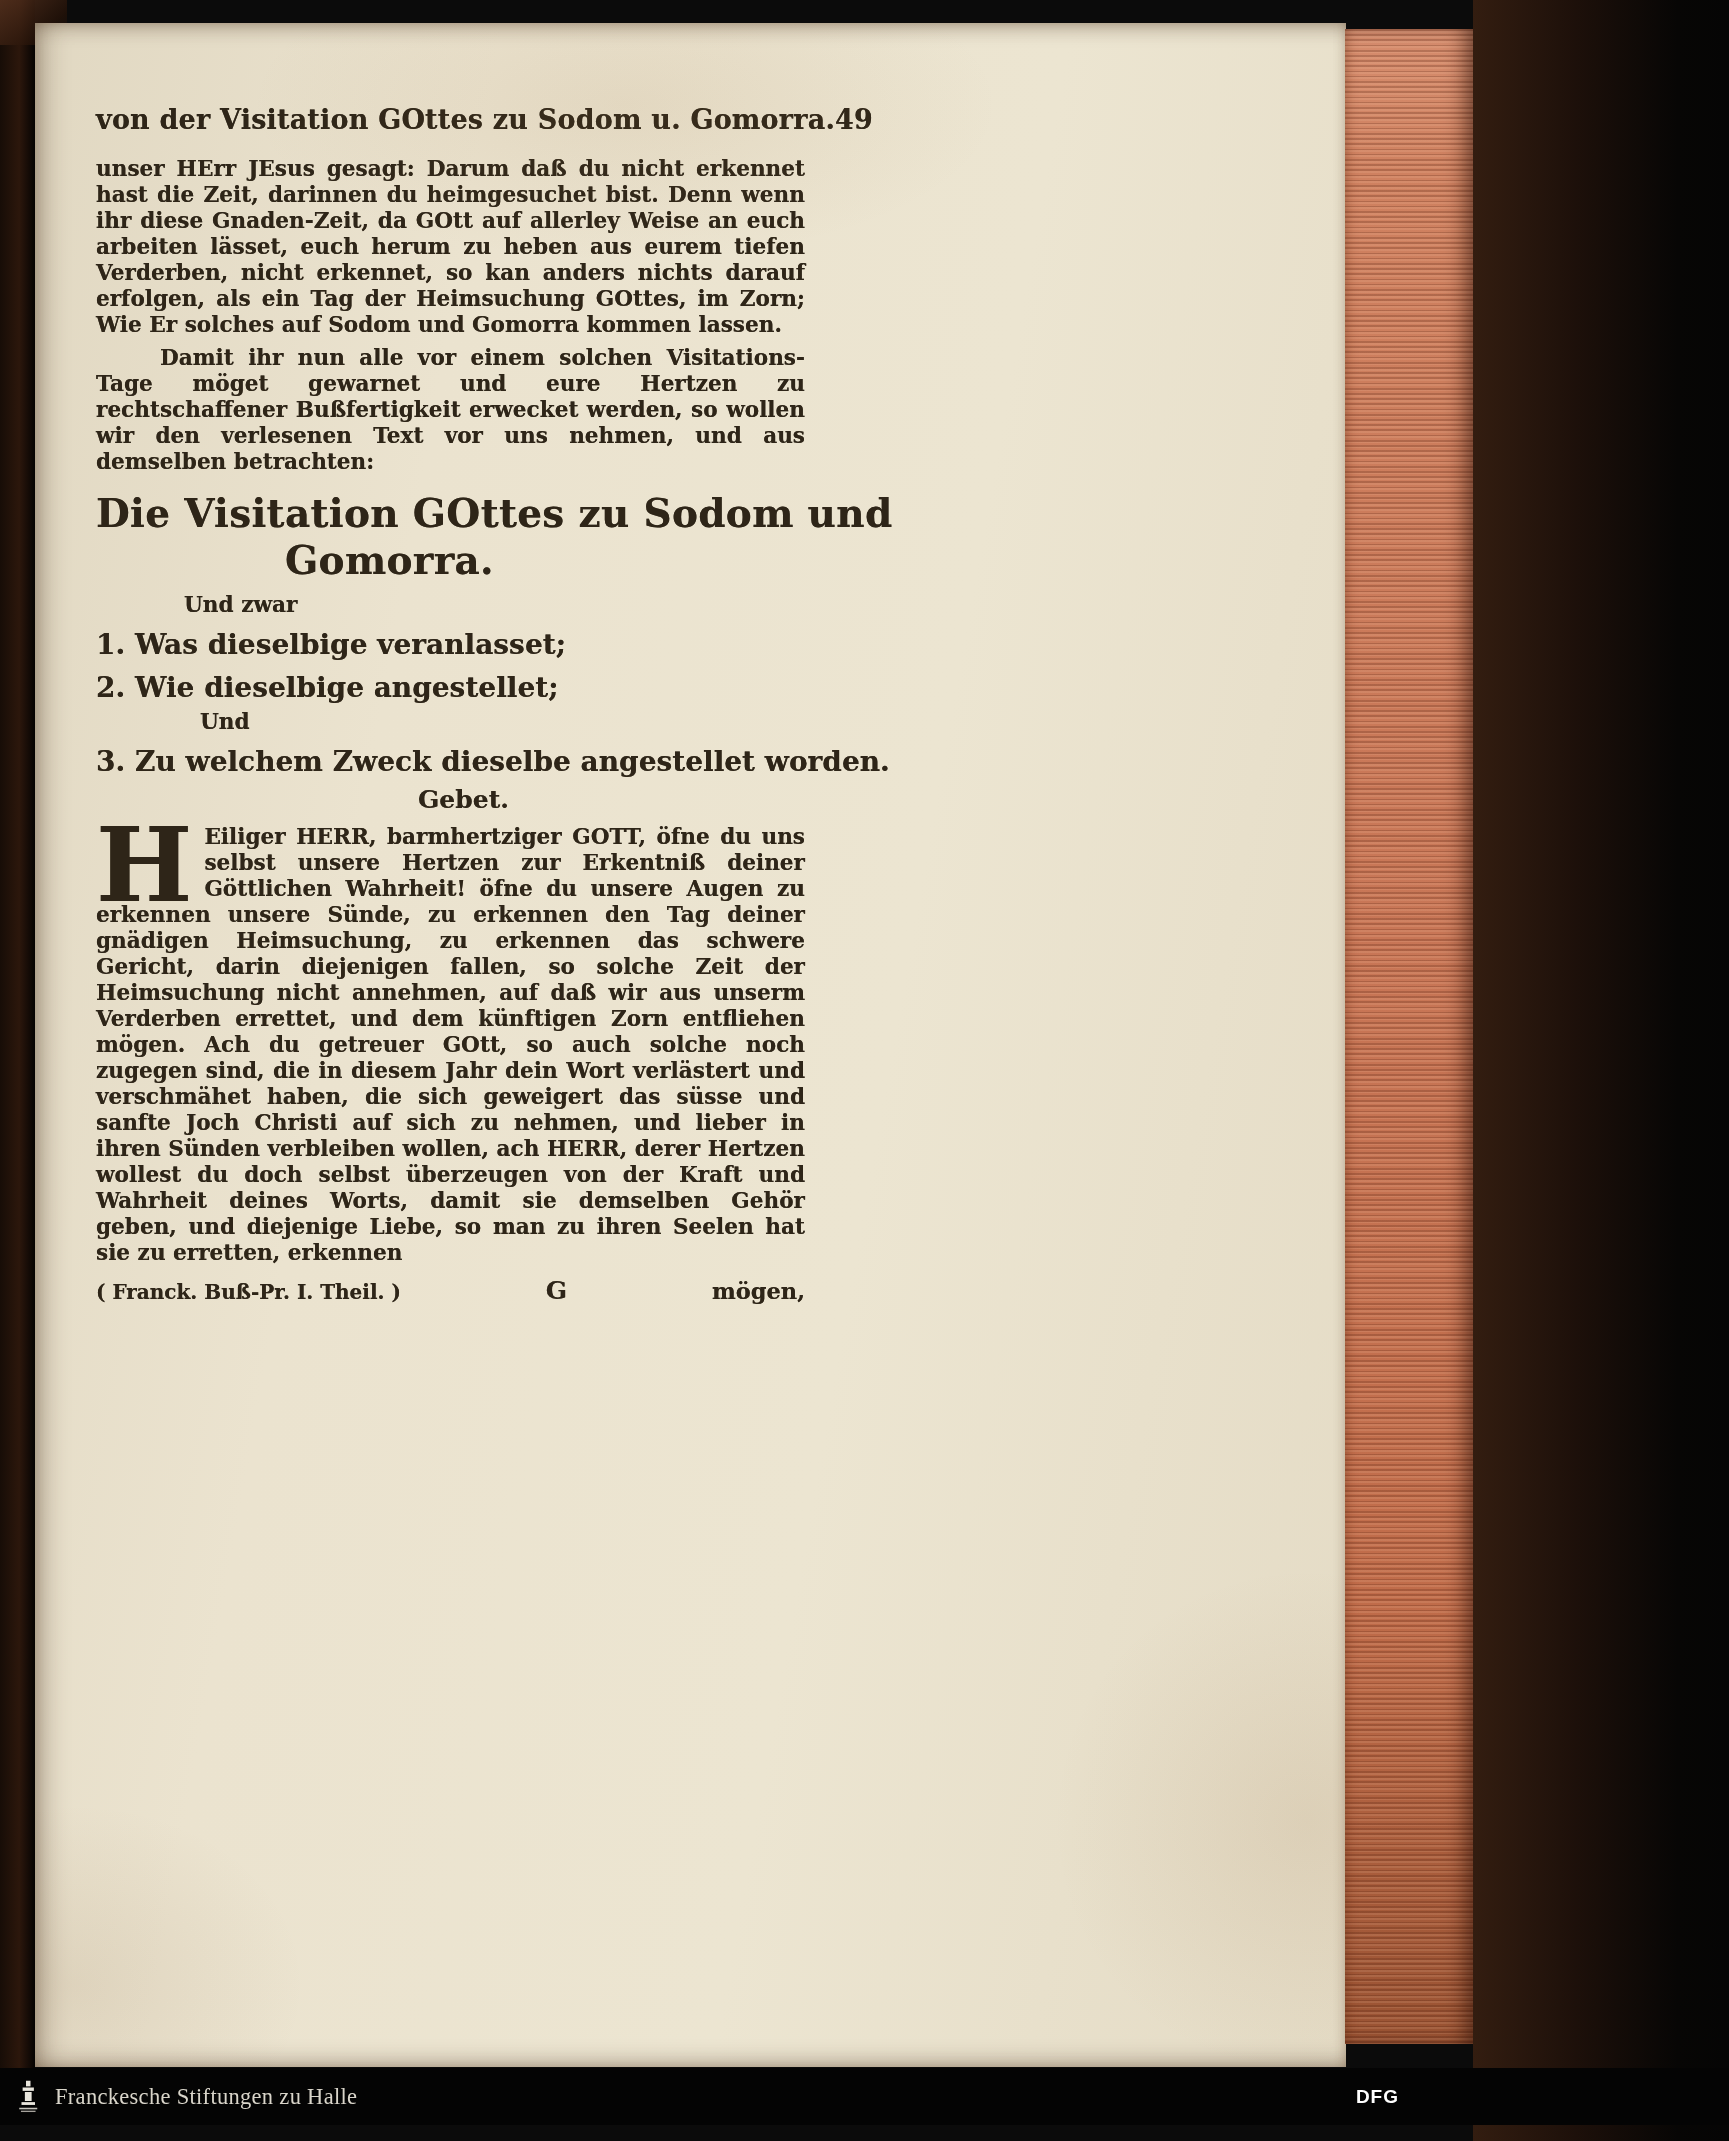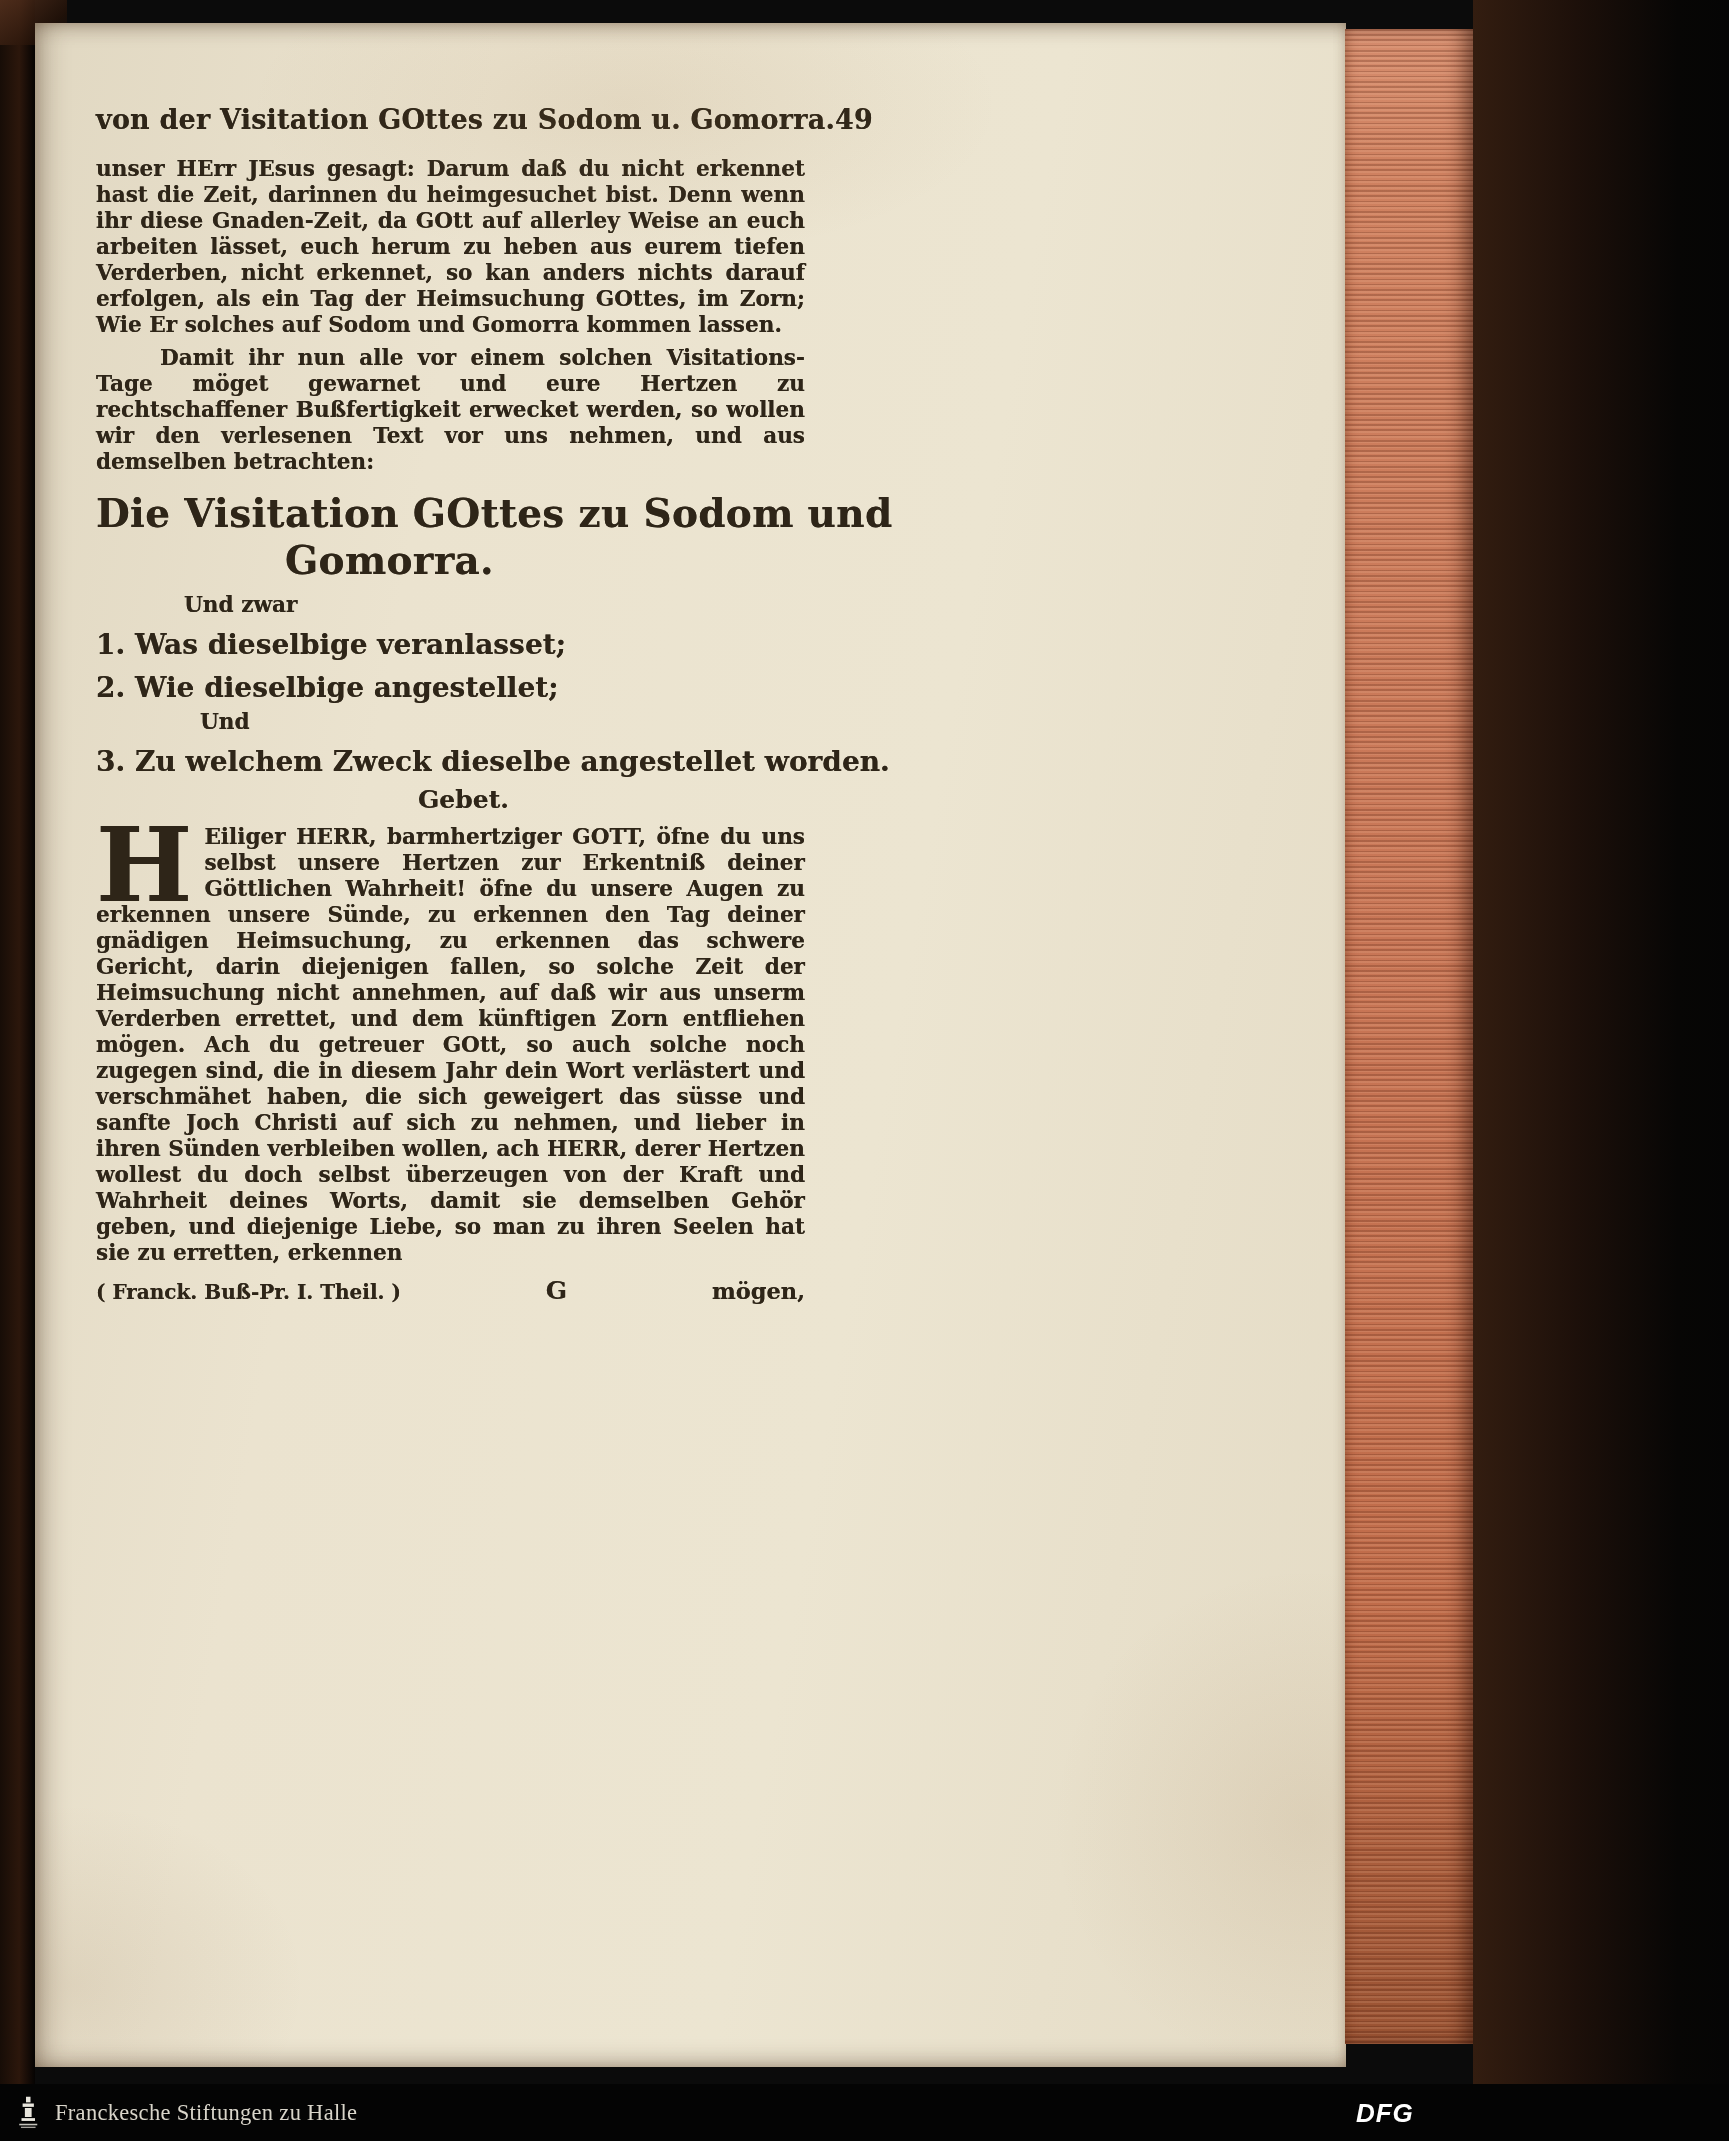--- a/index.html
+++ b/index.html
@@ -82,32 +82,32 @@
   }
   .footer-row {
     display:flex; justify-content:space-between; align-items:baseline;
     margin-top:10.4px;
   }
   .sig { font-size:20px; }
   .catch-letter { font-size:25px; }
   .catchword { font-size:22.5px; }
   
   .scan-bar {
-    position:absolute; left:0; bottom:0; width:1729px; height:57px;
+    position:absolute; left:0; bottom:16px; width:1729px; height:57px;
     background:#040404; display:flex; align-items:center; padding-left:14px;
   }
   .bar-logo { display:inline-flex; width:29px; justify-content:center; margin-right:12px; }
   .bar-title {
     color:#d9d5ca; font-size:22.5px; font-family:"Liberation Serif","DejaVu Serif",serif;
     font-weight:normal; letter-spacing:0.3px;
   }
   .dfg {
     position:absolute; left:1356px; top:50%; transform:translateY(-50%);
     color:#ffffff; font-family:"Liberation Sans","DejaVu Sans",sans-serif;
-    font-weight:bold; font-size:26px; letter-spacing:0.9px; font-style:italic;
+    font-weight:bold; font-size:19px; letter-spacing:0.9px; 
   }
 </style>
 </head>
 <body>
 
 <div class="scan">
 
   <div class="gutter"></div>
   <div class="corner-tl"></div>
 

